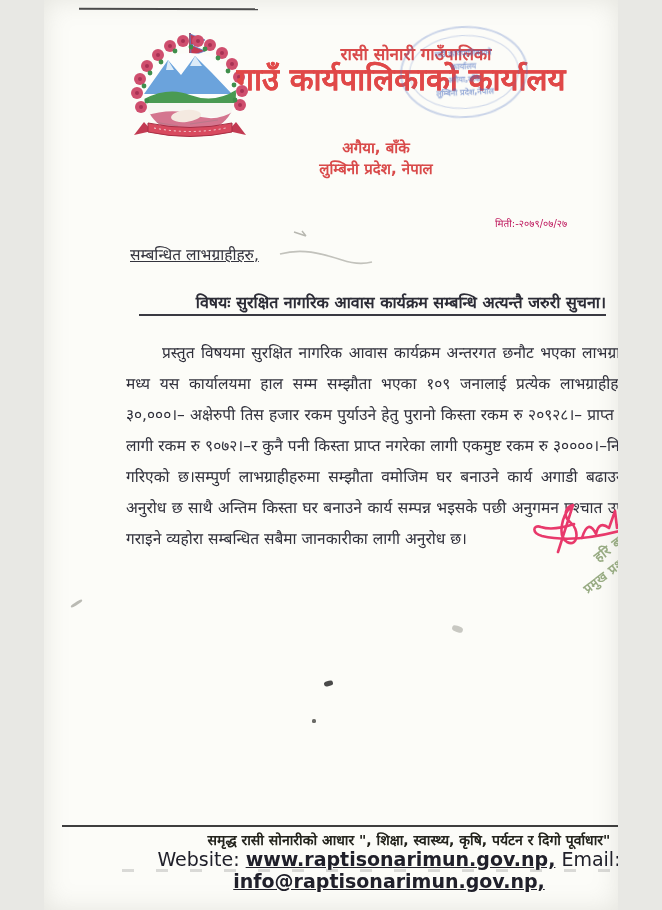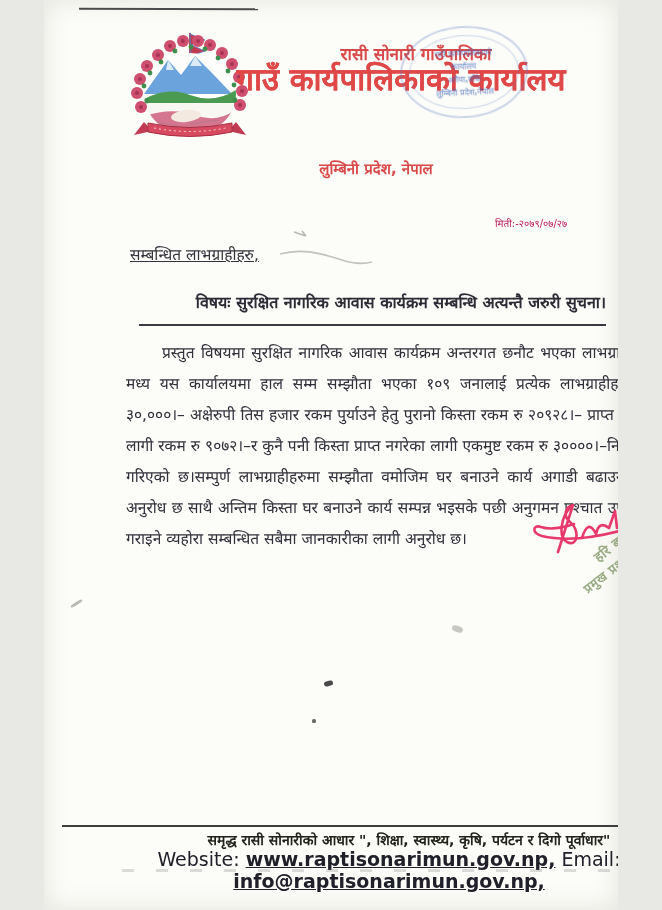--- a/index.html
+++ b/index.html
@@ -22,21 +22,21 @@
     color:rgba(70,105,190,.55);font-size:8px;font-weight:bold;text-align:center;
     filter:blur(.6px);transform:rotate(-3deg);
     display:flex;flex-direction:column;justify-content:center;gap:2px;padding:4px;box-sizing:border-box;
   }
   .hstamp .ring{position:absolute;inset:7px;border:1px solid rgba(85,120,195,.28);border-radius:50%;}
   
   .date-line{left:451px;top:216px;font-size:10px;color:#be185d;}
   .salutation{left:86px;top:243px;font-size:15.5px;color:#34343e;text-decoration:underline;}
   .subject{
     left:95px;top:291px;width:467px;text-align:right;font-size:16px;font-weight:bold;
-    color:#2c2c36;border-bottom:2px solid #3a3a42;padding-bottom:11px;
+    color:#2c2c36;border-bottom:2px solid #3a3a42;padding-bottom:1px;
   }
   .body-par{
     left:82px;top:338px;width:524px;font-size:15.5px;line-height:31px;
     text-align:justify;text-indent:36px;color:#30303b;font-weight:500;
   }
   
   .sig-svg{left:478px;top:452px;}
   .officer-stamp{
     left:496px;top:522px;width:188px;transform:rotate(-38deg);
     text-align:center;color:#8ba174;opacity:.88;letter-spacing:.5px;
@@ -137,20 +137,21 @@
   <div class="abs office-title">गाउँ कार्यपालिकाको कार्यालय</div>
 
   <div class="abs hstamp">
     <span class="ring"></span>
     <span>गाउँ कार्यपालिकाको</span>
     <span>कार्यालय</span>
     <span>अगैया,बाँके</span>
     <span>लुम्बिनी प्रदेश,नेपाल</span>
   </div>
 
+  <div class="abs addr addr1">अगैया, बाँके</div>
   <div class="abs addr addr2">लुम्बिनी प्रदेश, नेपाल</div>
 
   <div class="abs date-line">मिती:-२०७९/०७/२७</div>
   <div class="abs salutation">सम्बन्धित लाभग्राहीहरु,</div>
 
   <svg class="abs" style="left:228px;top:226px;" width="115" height="44" viewBox="0 0 115 44">
     <path d="M22,6 L34,10 M30,5 L34,10" stroke="#9a9a92" stroke-width="1.4" fill="none" opacity=".7"></path>
     <path d="M8,28 C30,22 48,27 70,34 C82,38 92,38 100,36" stroke="#a3a39b" stroke-width="1.6" fill="none" opacity=".65"></path>
   </svg>
 

